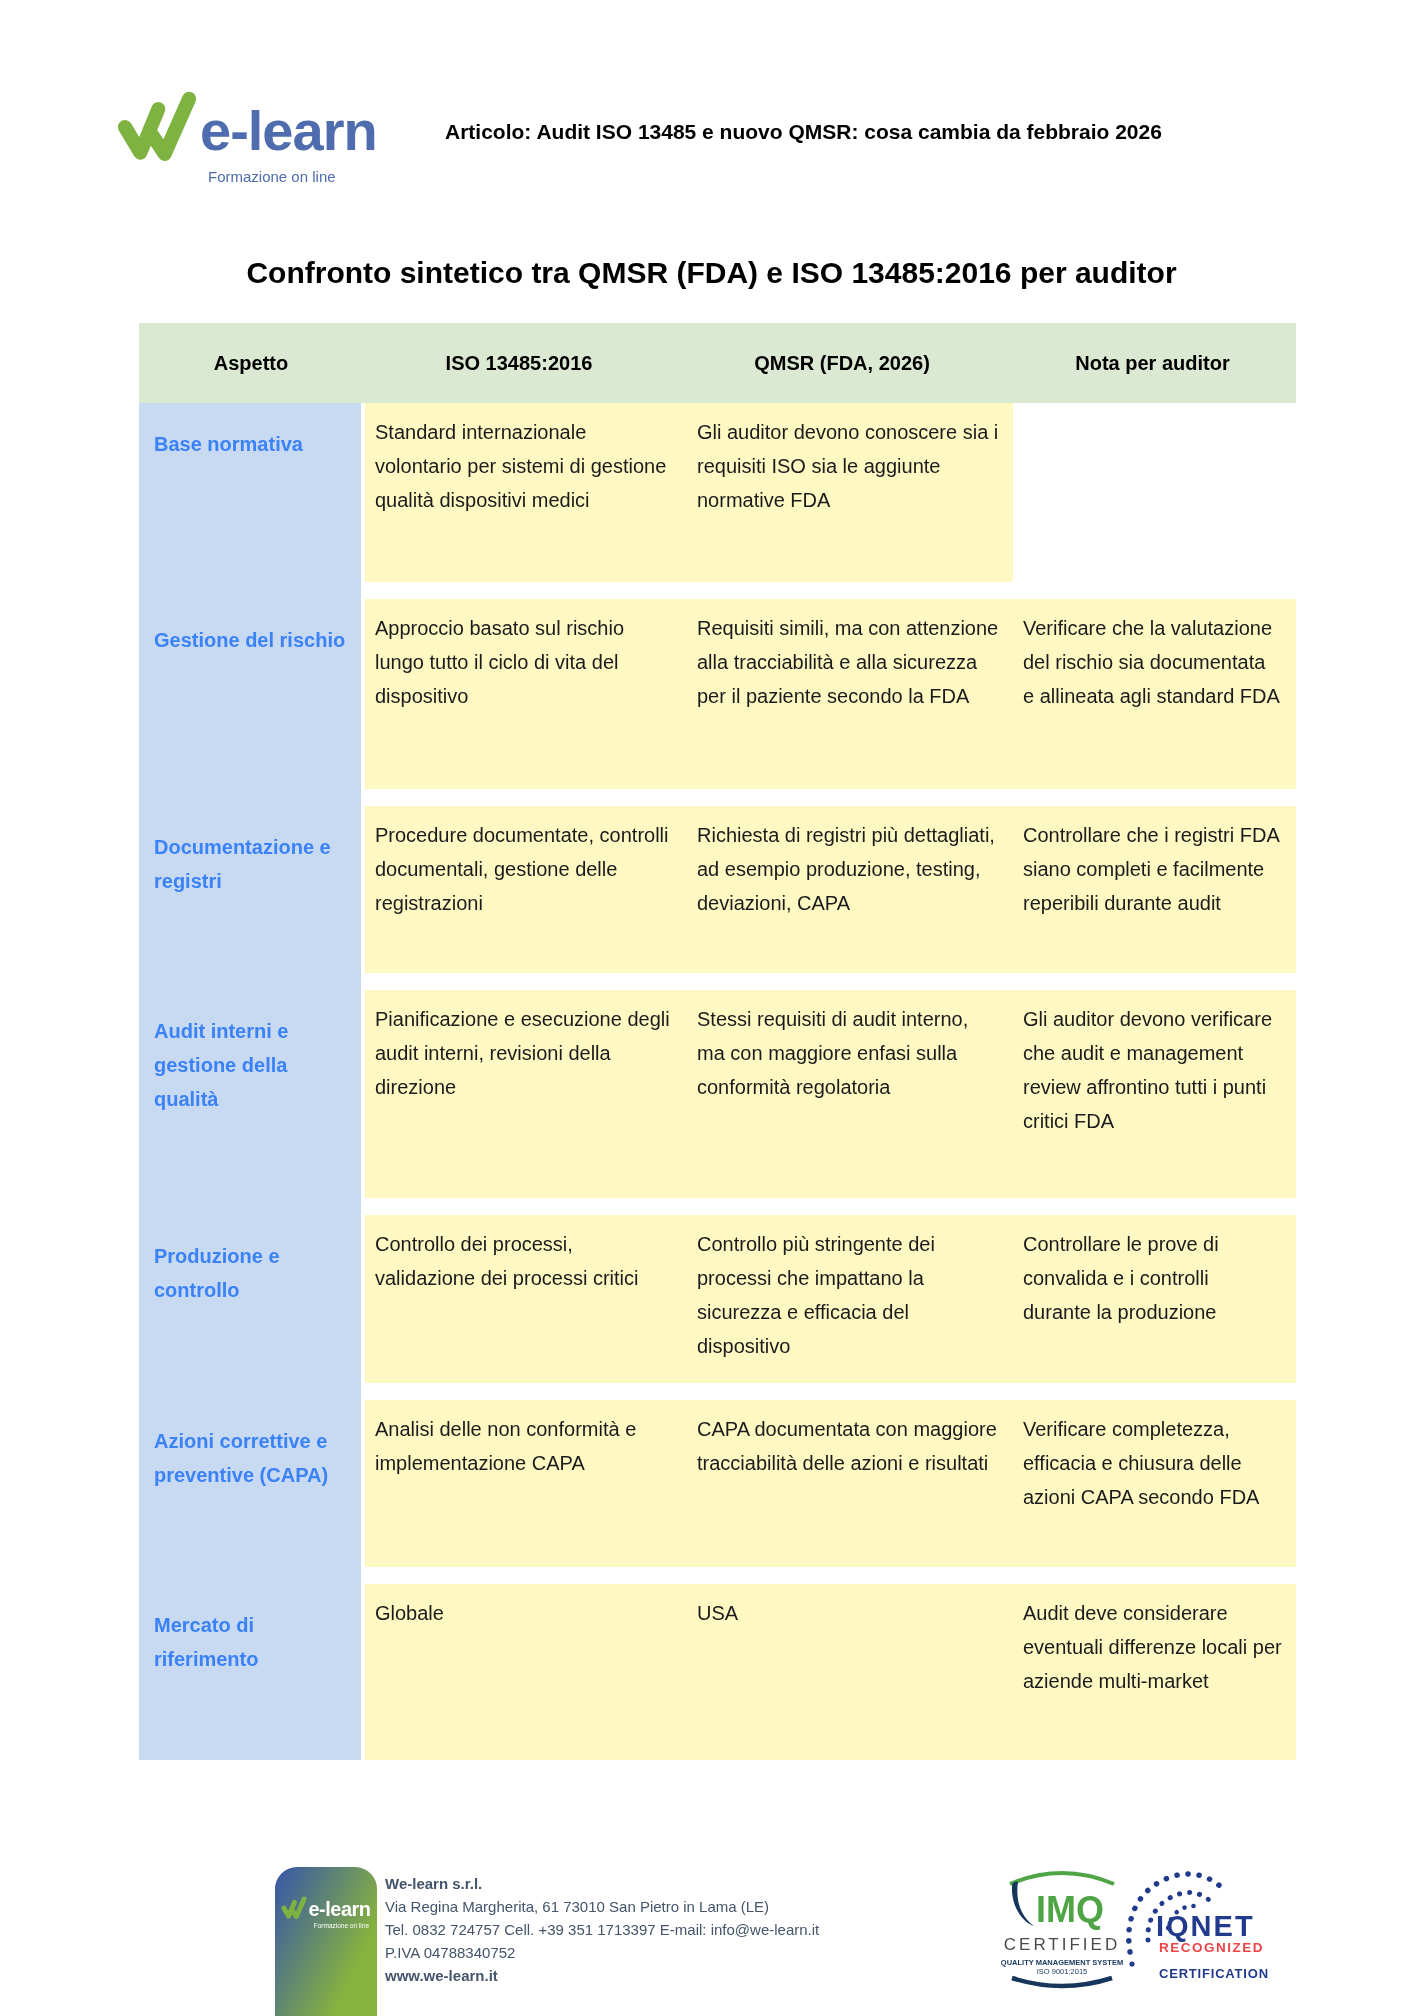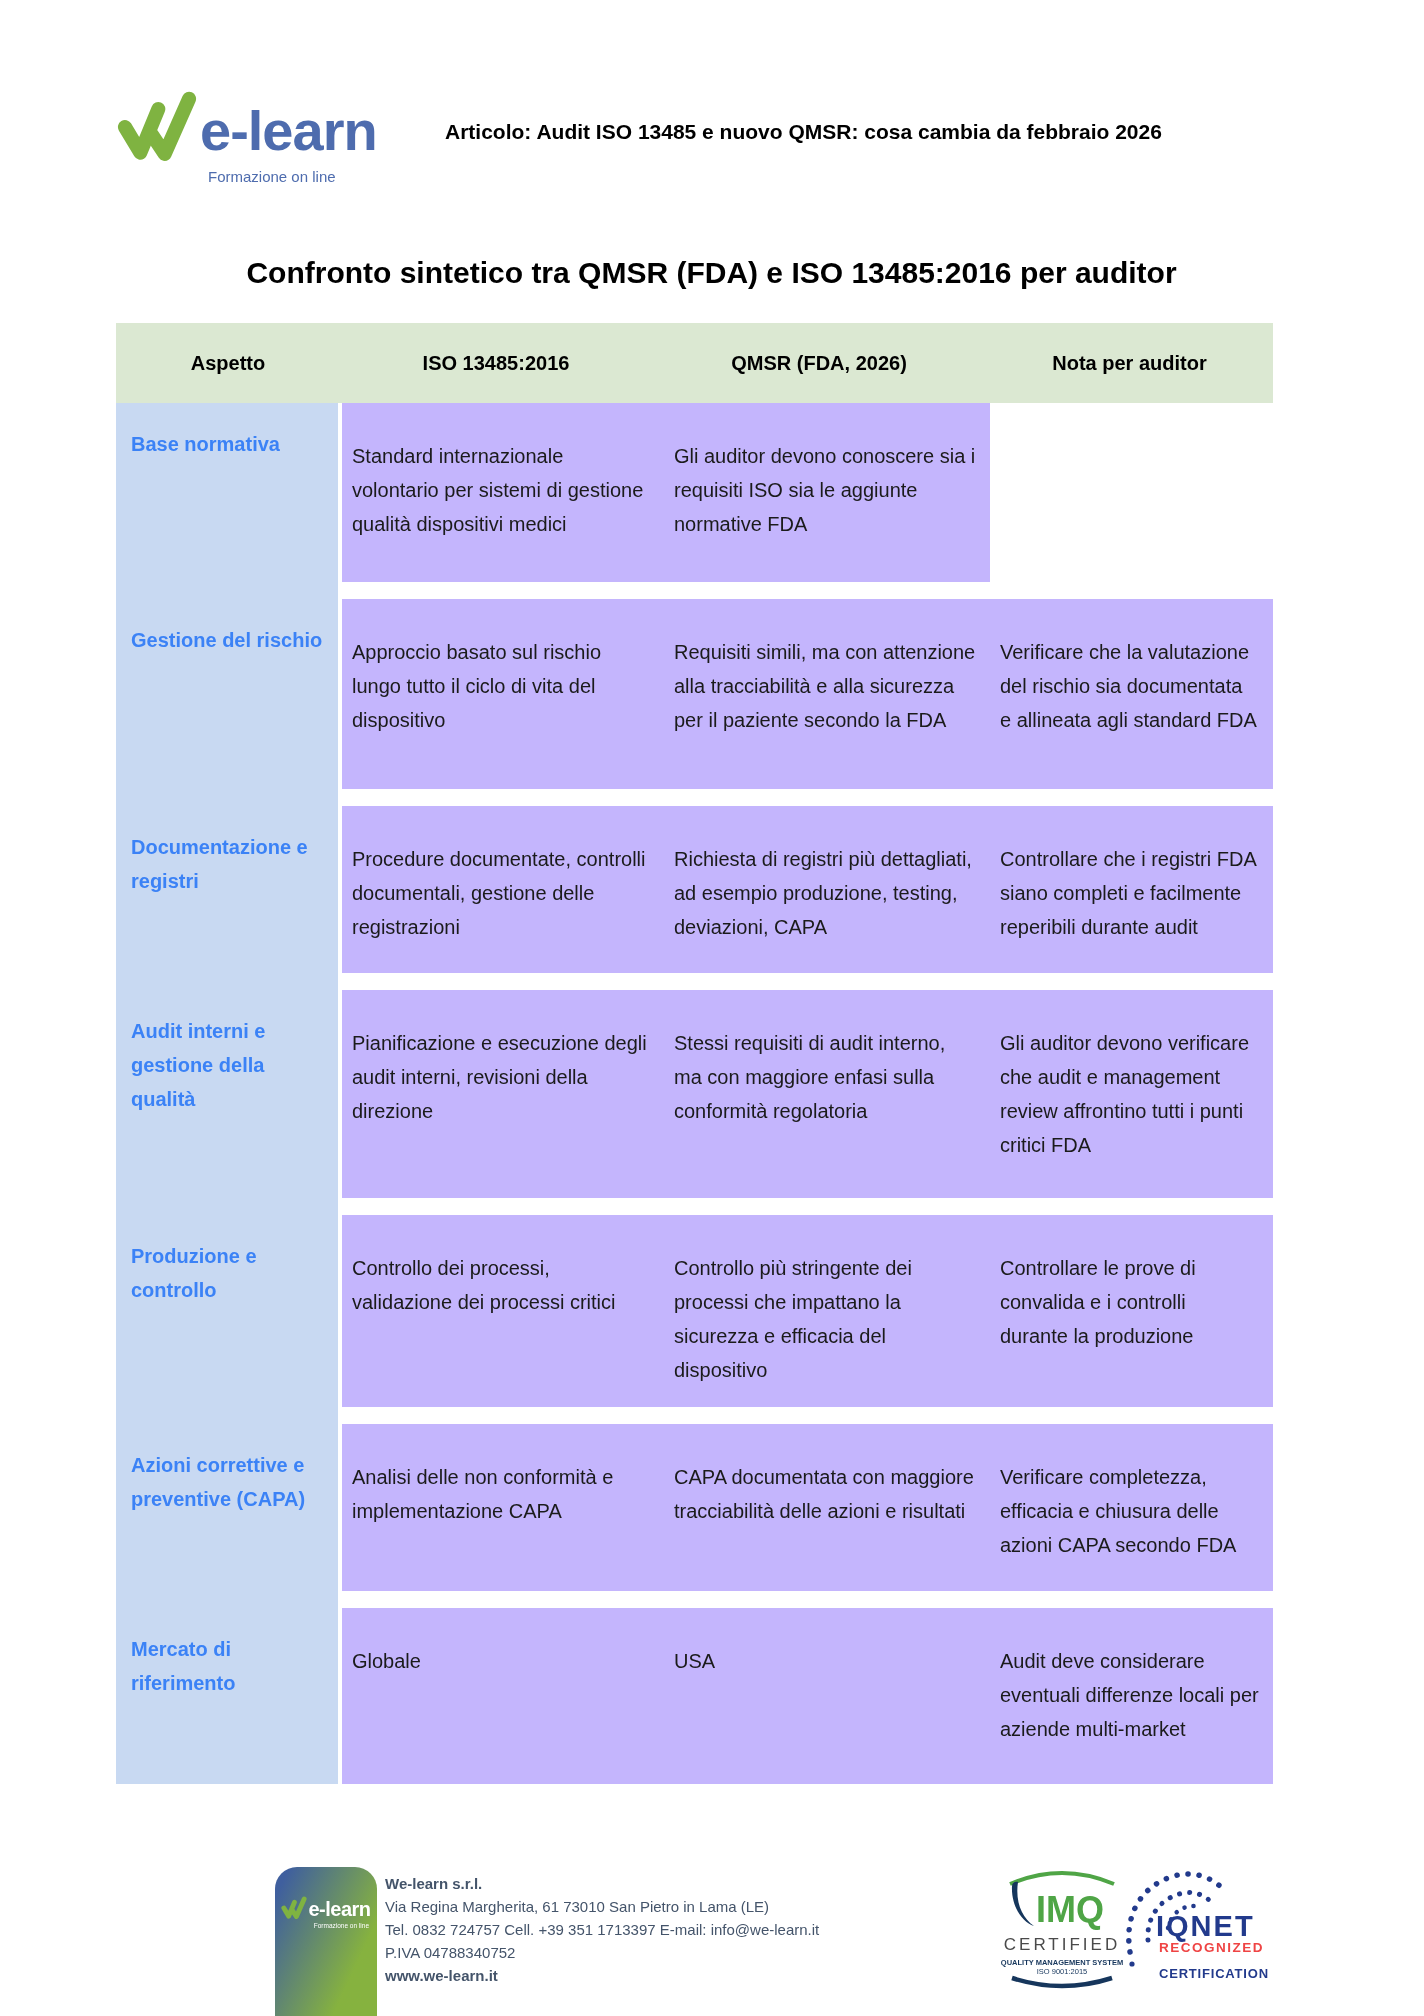--- a/index.html
+++ b/index.html
@@ -23,41 +23,41 @@
     font-size:21px; font-weight:bold; color:#000;
   }
 
   
   .doc-title {
     position:absolute; left:133px; top:256px; width:1157px;
     text-align:center; font-size:30px; font-weight:bold; color:#000;
   }
 
   
-  .cmp-table { position:absolute; left:116px; top:323px; width:1157px; }
+  .cmp-table { position:absolute; left:139px; top:323px; width:1157px; }
   .thead {
     display:grid; grid-template-columns:224px 312px 334px 287px;
     background:#dbe8d2; height:80px; align-items:center;
   }
   .thead .th { text-align:center; font-weight:bold; font-size:20px; color:#000; }
   .tbody { position:relative; overflow:hidden; }
   .blue-strip { position:absolute; left:0; top:0; width:222px; height:100%; background:#c8d9f2; }
   .trow {
     position:relative; display:grid;
     grid-template-columns:222px 4px 322px 326px 283px;
     margin-bottom:17px;
   }
   .trow:last-child { margin-bottom:0; }
   .td-label {
     font-weight:bold; font-size:20px; line-height:34px;
     padding:24px 10px 0 15px; color:#3b82f6;
   }
   .td {
-    background:#c4b5fd; font-size:20px; line-height:34px;
-    padding:36px 14px 20px 10px; color:#1b1b1b;
+    background:#fef9c3; font-size:20px; line-height:34px;
+    padding:12px 14px 20px 10px; color:#1b1b1b;
   }
   .r1 { min-height:179px; } .r2 { min-height:190px; } .r3 { min-height:167px; }
   .r4 { min-height:208px; } .r5 { min-height:168px; } .r6 { min-height:167px; }
   .r7 { min-height:176px; }
 
   
   .footer-tile {
     position:absolute; left:275px; top:1867px; width:102px; height:160px;
     border-radius:22px 22px 0 0;
     background:linear-gradient(115deg,#3f5f9e 8%,#86b23f 72%);

